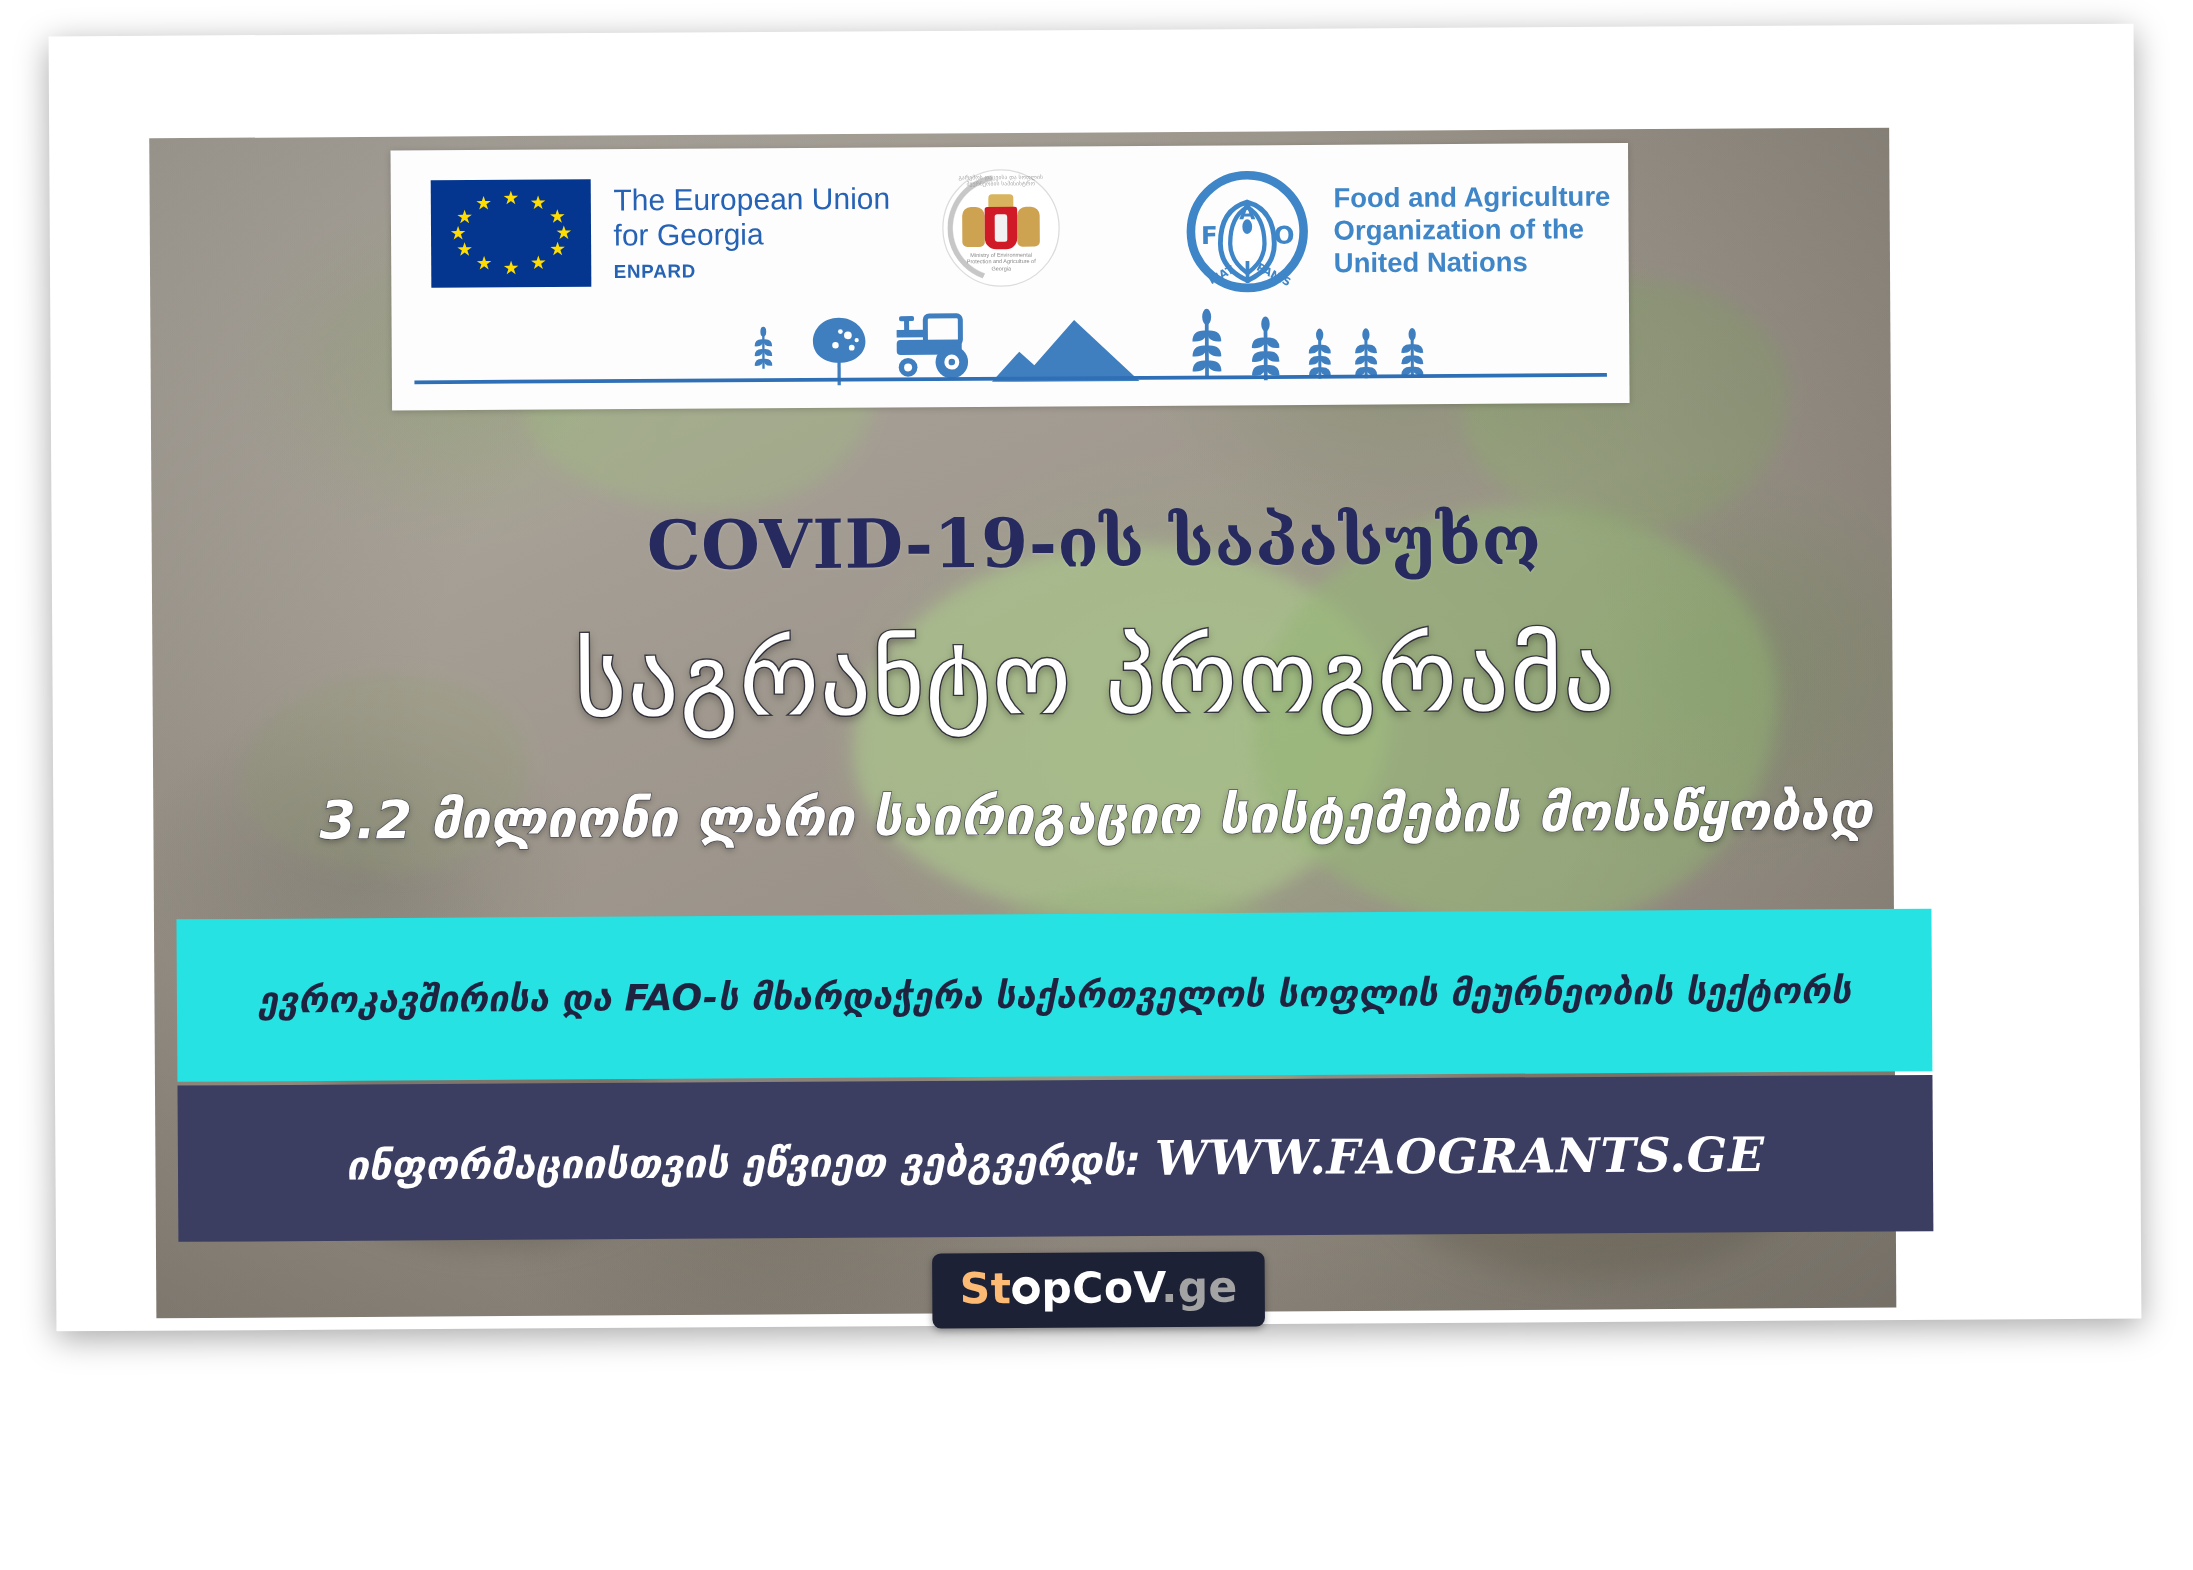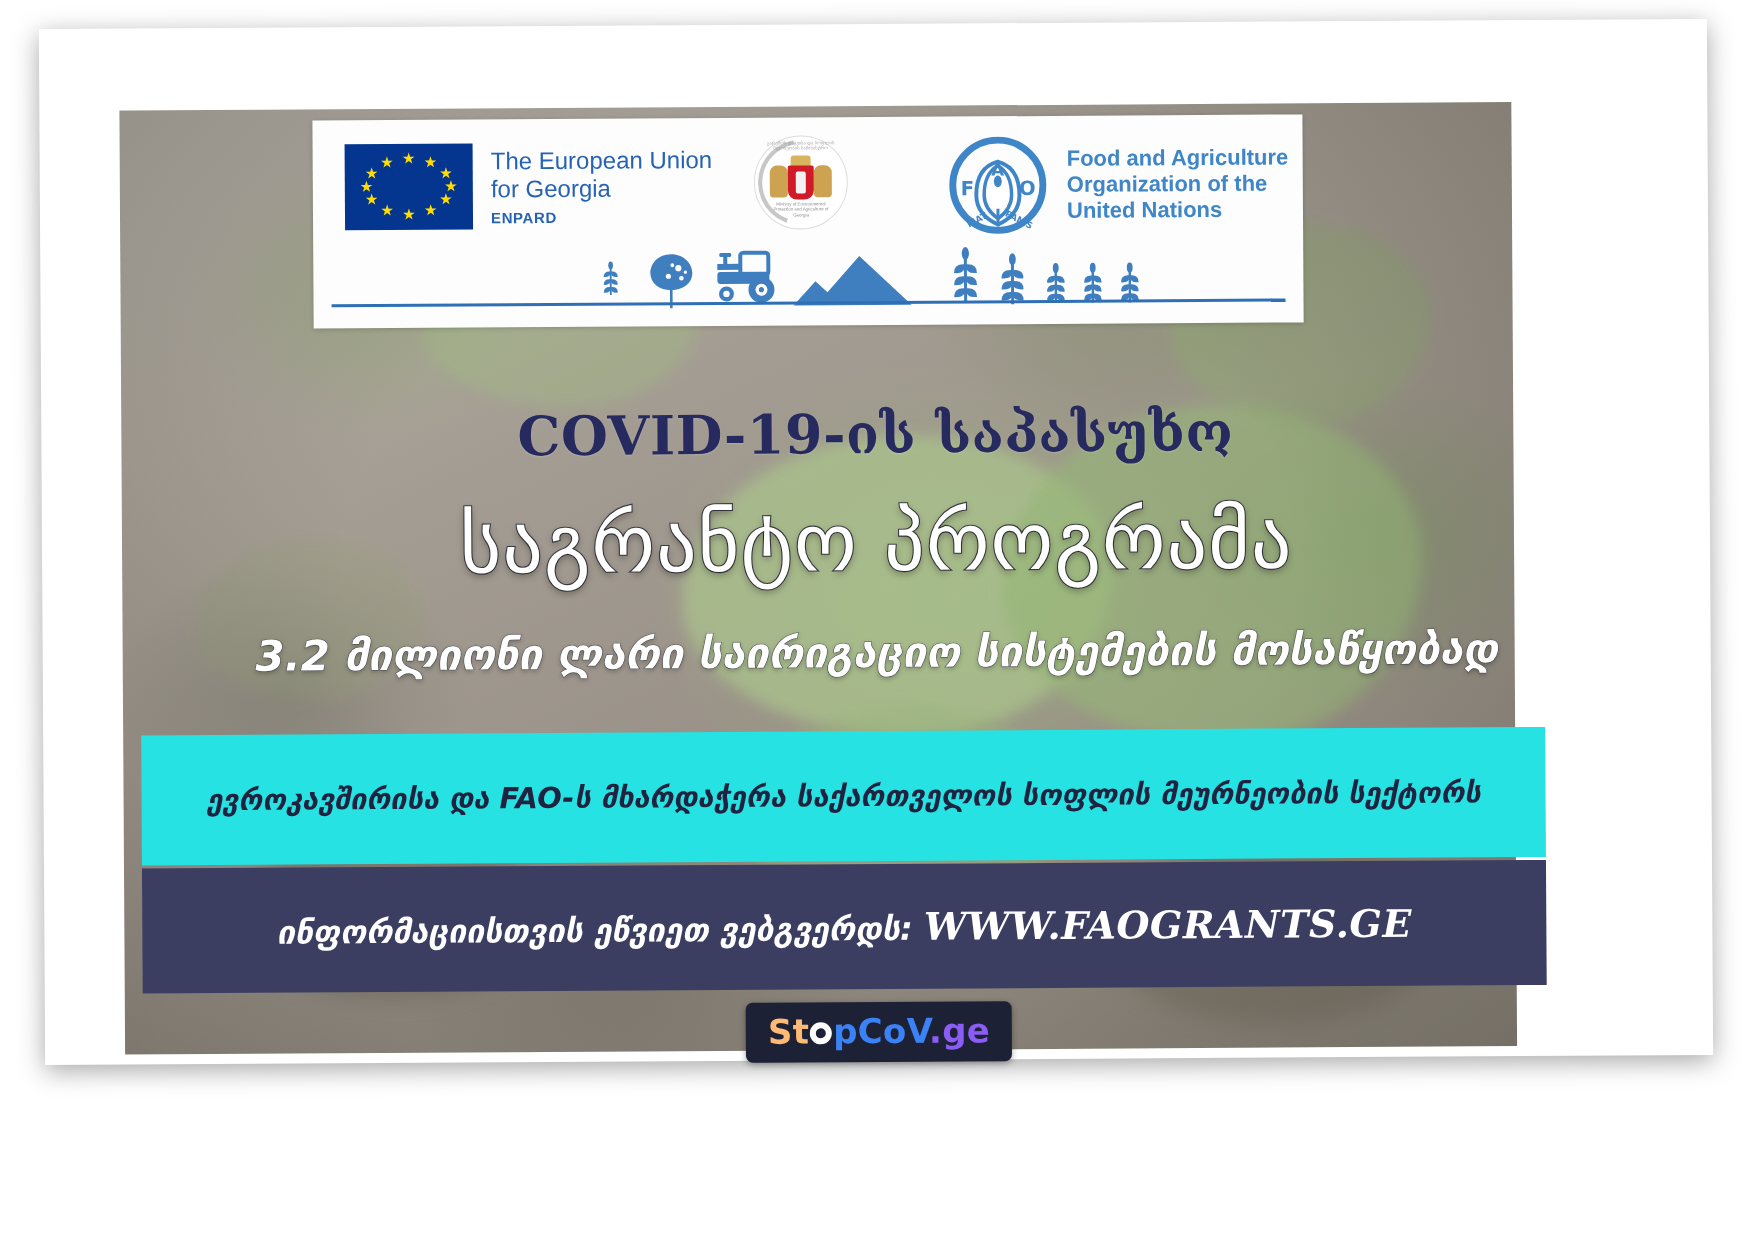--- a/index.html
+++ b/index.html
@@ -173,22 +173,22 @@
   .stopcov{
     position:absolute;left:50%;transform:translateX(-50%);top:978px;
     background:#1d2136;border-radius:7px;padding:9px 22px 11px 22px;
     font-family:"DejaVu Sans","Liberation Sans",sans-serif;
     font-weight:bold;font-size:34px;letter-spacing:.3px;white-space:nowrap;
     box-shadow:0 2px 6px rgba(0,0,0,.35);
   }
   .stopcov .w1{color:#fdba74;}
   .stopcov .o{display:inline-block;width:22px;height:22px;border-radius:50%;
     border:6px solid #ffffff;vertical-align:-1px;margin:0 1px;box-sizing:border-box;}
-  .stopcov .w2{color:#3b82f6;}
-  .stopcov .w3{color:#8b5cf6;}
+  .stopcov .w2{color:#ffffff;}
+  .stopcov .w3{color:#a3a3a3;}
 </style>
 </head>
 <body>
 
 <div class="slide">
   <div class="paper">
 
     <div class="photo">
       <div class="leaf" style="left:560px;top:330px;width:430px;height:300px;background:rgba(170,195,140,.72);"></div>
       <div class="leaf" style="left:880px;top:300px;width:420px;height:340px;background:rgba(150,180,120,.62);"></div>

